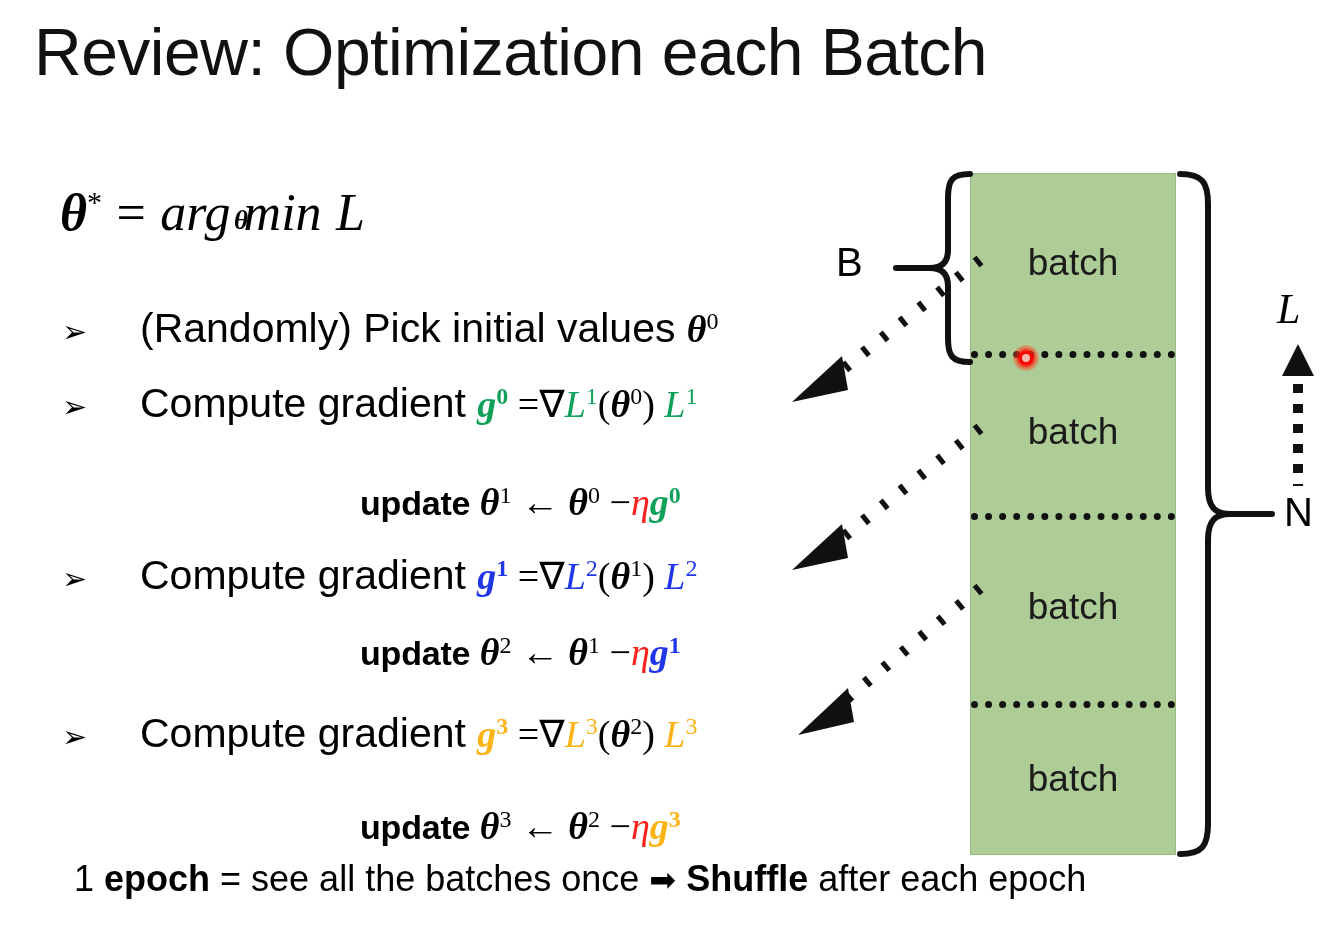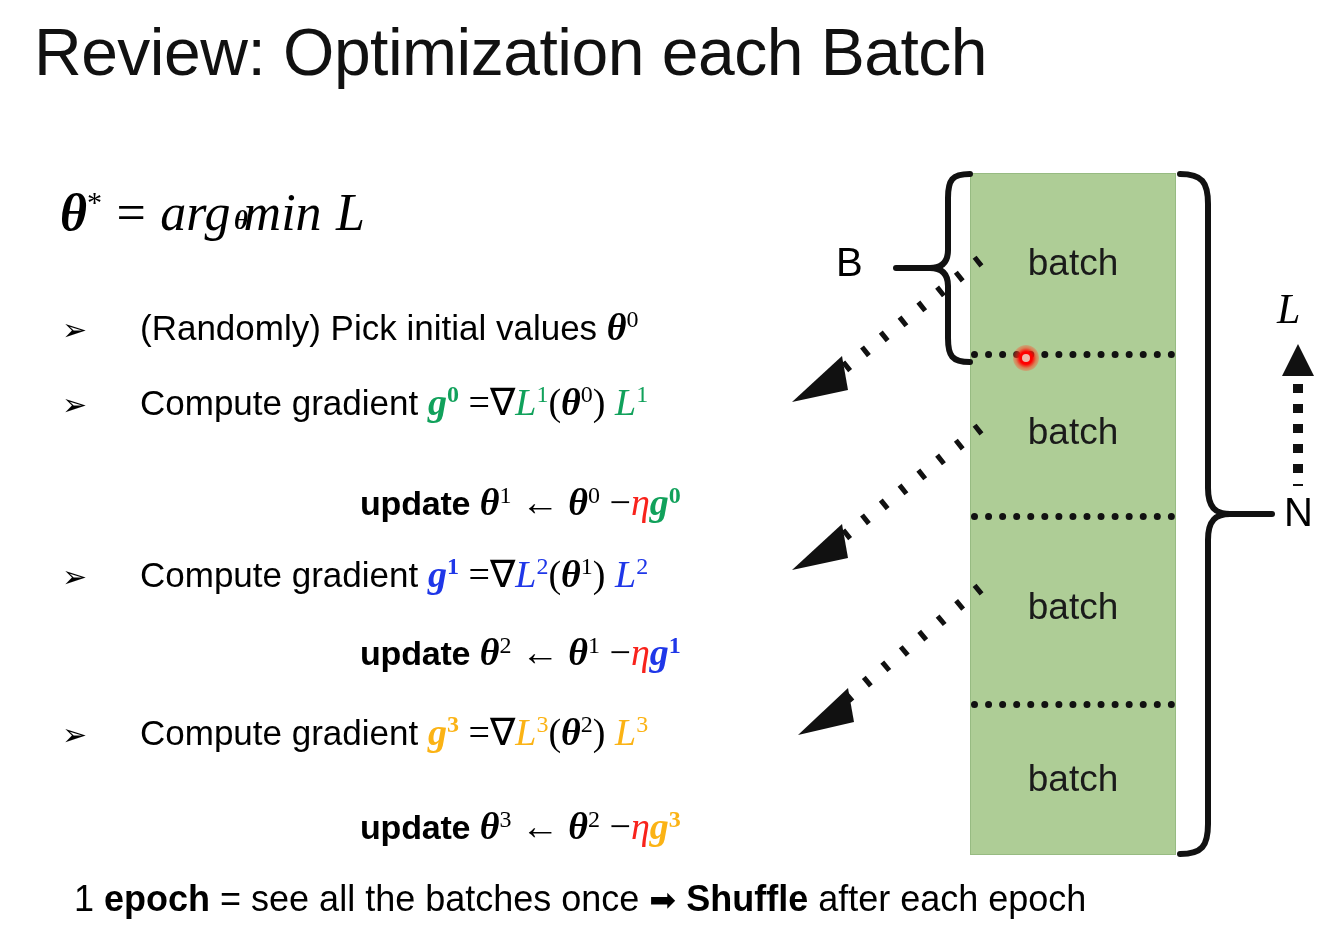--- a/index.html
+++ b/index.html
@@ -70,21 +70,21 @@
     left: 62px;
     white-space: nowrap;
     font-size: 35px;
   }
   .bullet-mark {
     display: inline-block;
     width: 78px;
     font-size: 30px;
     font-family: "DejaVu Sans", sans-serif;
   }
-  .bullet-text { font-size: 35px; }
+  .bullet-text { font-size: 41px; }
   .math-inline {
     font-family: "Liberation Serif", serif;
     font-size: 38px;
   }
 
   .update-row {
     position: absolute;
     left: 330px;
     white-space: nowrap;
     font-size: 34px;
@@ -92,21 +92,21 @@
   }
   .update-label {
     font-weight: bold;
     font-size: 34px;
     letter-spacing: -0.2px;
   }
 
   
   #footer-line {
     position: absolute;
-    left: 74px; top: 878px;
+    left: 74px; top: 858px;
     font-size: 36px;
     white-space: nowrap;
   }
   #footer-line .b { font-weight: bold; }
   #footer-line .arrow {
     font-family: "DejaVu Sans", sans-serif;
     font-size: 32px;
     padding: 0 10px;
   }
 

